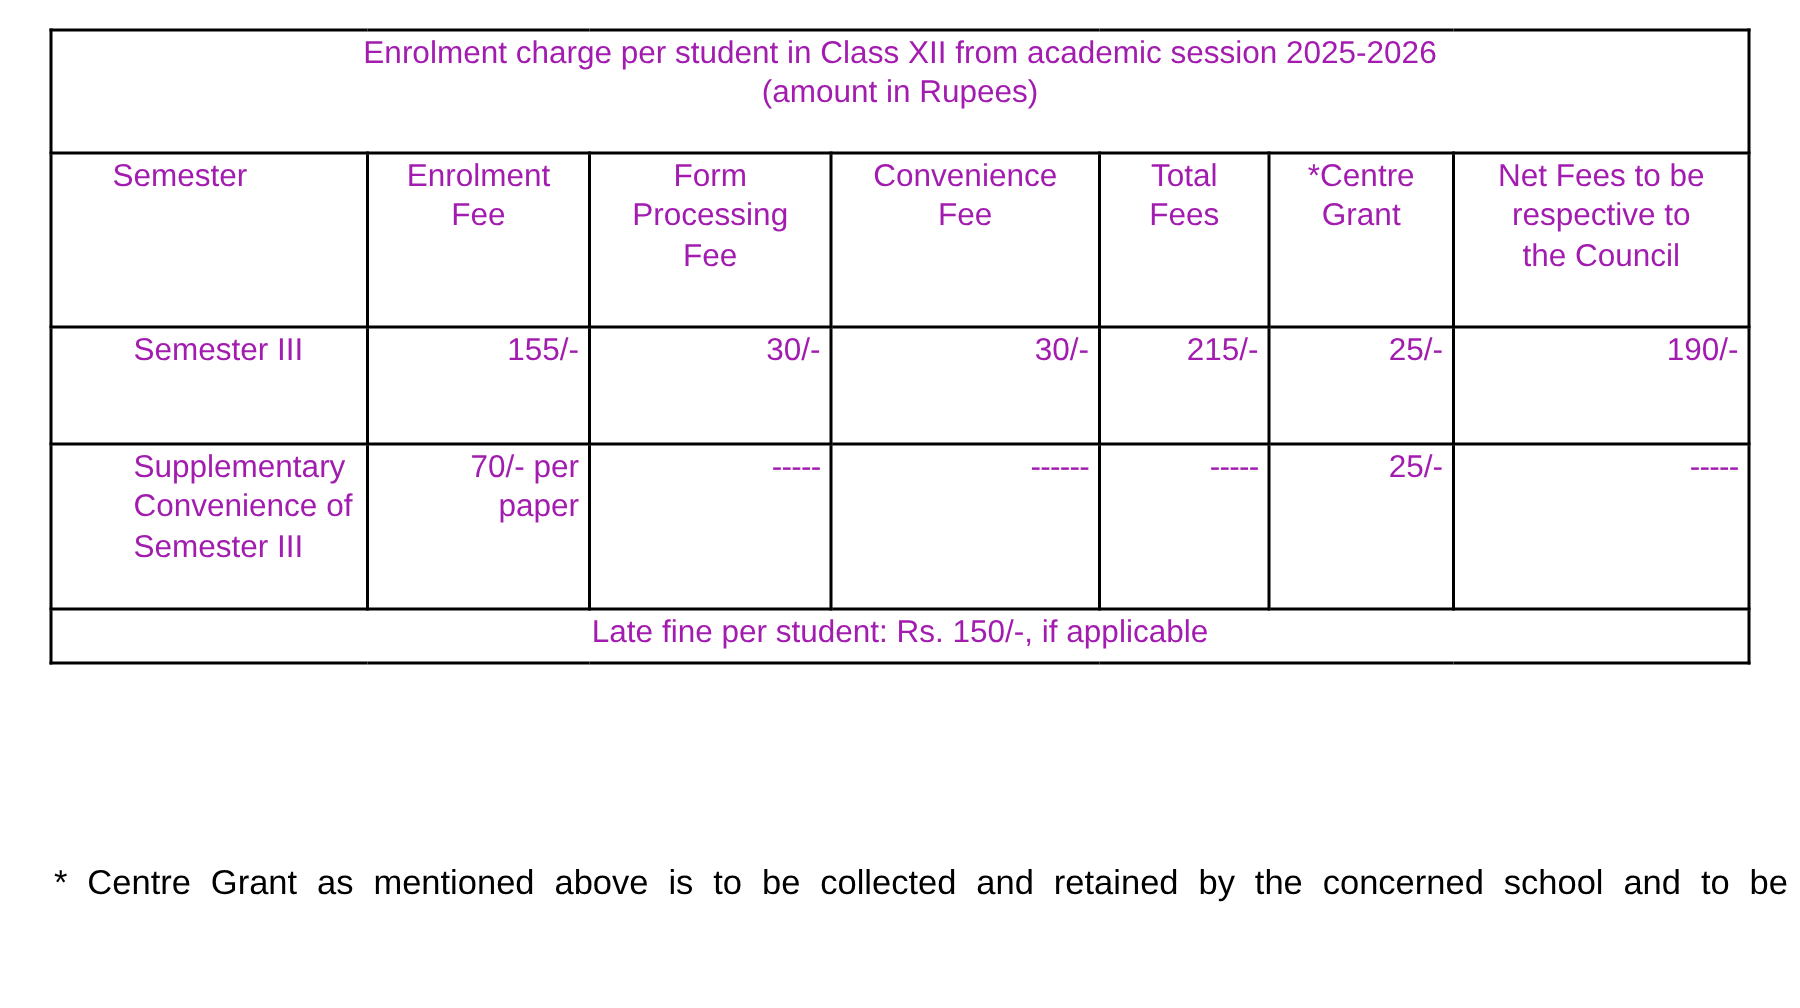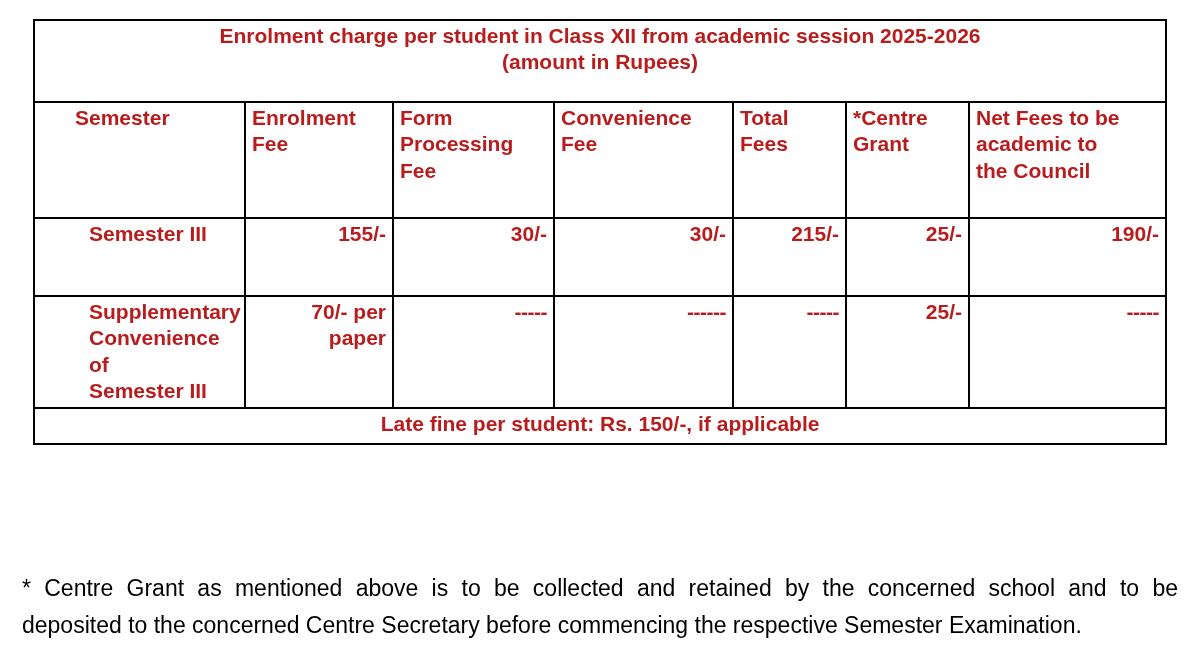--- a/index.html
+++ b/index.html
@@ -35,22 +35,21 @@
     border-collapse: collapse;
     table-layout: fixed;
   }
 
   table.fee-table td {
     border: 2px solid #000000;
     padding: 2px 6px;
     font-size: 21px;
     line-height: 1.26;
     vertical-align: top;
-    color: #b91c1c;
-    font-weight: bold;
+    color: #a21caf;
   }
 
   
   col.c-sem   { width: 211px; }
   col.c-enrol { width: 148px; }
   col.c-form  { width: 161px; }
   col.c-conv  { width: 179px; }
   col.c-total { width: 113px; }
   col.c-grant { width: 123px; }
   col.c-net   { width: 197px; }
@@ -61,20 +60,21 @@
     padding-top: 6px;
     padding-bottom: 6px;
     height: 76px;
   }
   .title-cell .line {
     display: block;
   }
 
   
   .head-cell {
+    text-align: center;
     height: 110px;
   }
   .head-cell.left {
     text-align: left;
     padding-left: 40px;
   }
   .head-cell .line { display: block; }
 
   
   .data-cell {
@@ -97,21 +97,21 @@
     text-align: center;
     height: 30px;
     padding-top: 3px;
     padding-bottom: 3px;
     margin-left: 44px;
   }
 
   
   .footnote {
     position: absolute;
-    left: 22px;
+    left: 36px;
     top: 570px;
     width: 1156px;
     font-size: 23px;
     line-height: 1.62;
     text-align: justify;
     color: #000000;
   }
   .footnote .fline {
     display: block;
     white-space: nowrap;
@@ -167,21 +167,21 @@
           <td class="head-cell">
             <span class="line">Total</span>
             <span class="line">Fees</span>
           </td>
           <td class="head-cell">
             <span class="line">*Centre</span>
             <span class="line">Grant</span>
           </td>
           <td class="head-cell">
             <span class="line">Net Fees to be</span>
-            <span class="line">academic to</span>
+            <span class="line">respective to</span>
             <span class="line">the Council</span>
           </td>
         </tr>
 
         <tr class="row-tall">
           <td class="data-cell left">
             <span class="line">Semester III</span>
           </td>
           <td class="data-cell">
             <span class="line">155/-</span>
@@ -234,16 +234,15 @@
         <tr>
           <td class="footer-cell" colspan="7">Late fine  per student: Rs. 150/-, if applicable</td>
         </tr>
 
       </tbody>
     </table>
   </div>
 
   <div class="footnote">
     <span class="fline stretch">* Centre Grant as mentioned above is to be collected and retained by the concerned school and to be</span>
-    <span class="fline">deposited to the concerned Centre Secretary before commencing the respective Semester Examination.</span>
   </div>
 
 </div>
 
 </body></html>

